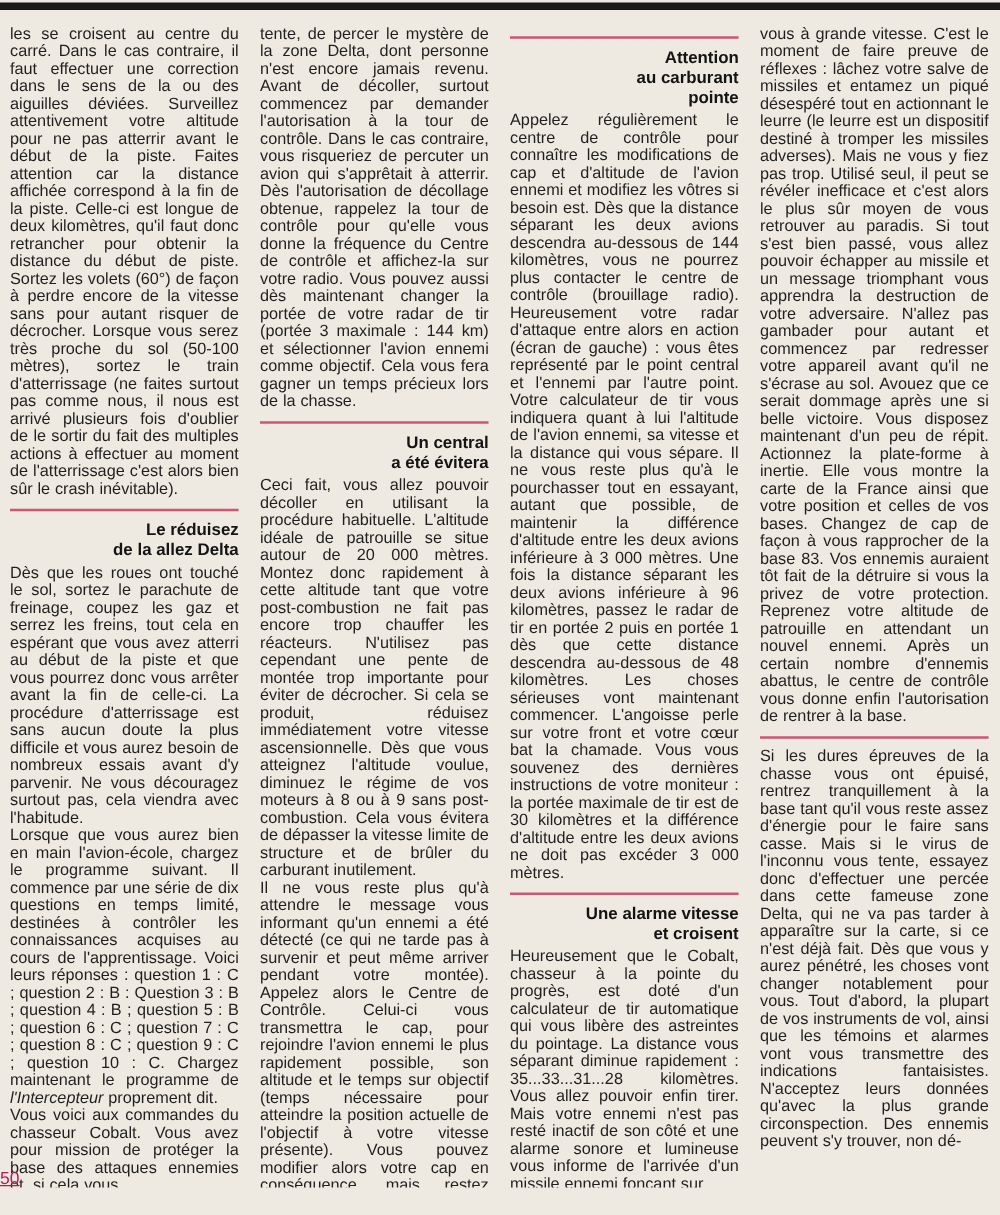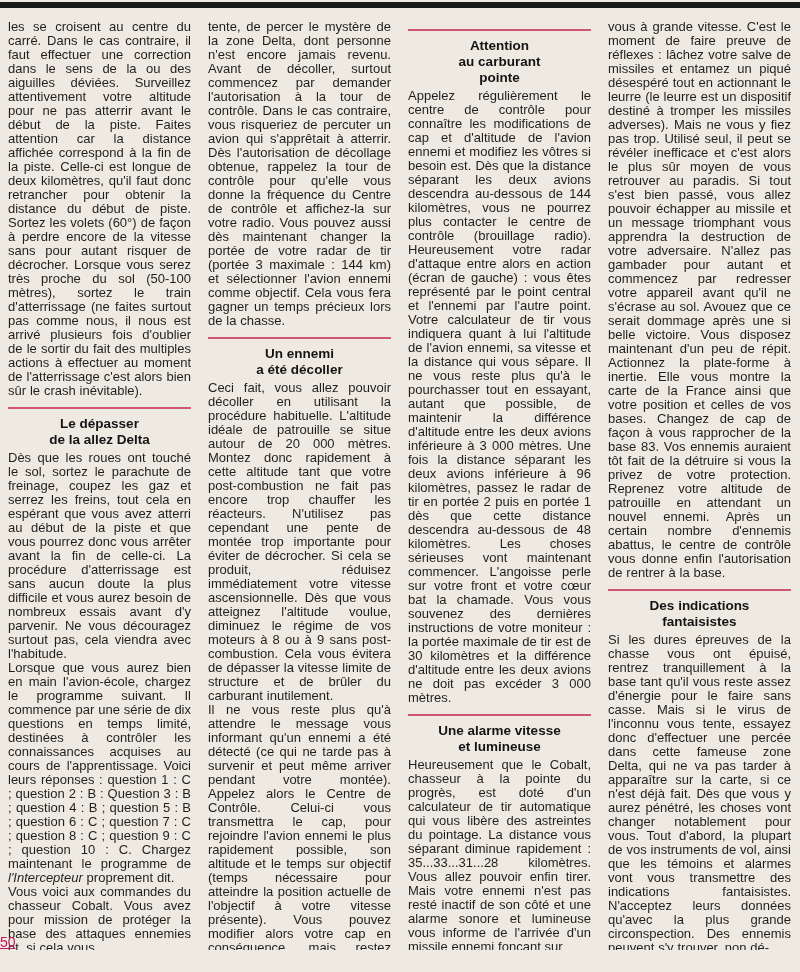--- a/index.html
+++ b/index.html
@@ -54,21 +54,21 @@
   .rule {
     height: 2px;
     background: #ce5671;
     margin: 9px 0 7px 0;
   }
   h2.heading {
     margin: 0 0 3px 0;
     font-size: 13.5px;
     line-height: 16px;
     font-weight: bold;
-    text-align: center;
+    text-align: right;
     color: #141414;
   }
   h2.heading span { display: block; }
   .page-number {
     position: absolute;
     left: 0;
     top: 934px;
     font-size: 14px;
     line-height: 16px;
     color: #be185d;
@@ -81,61 +81,57 @@
 
 <div class="page">
   <div class="top-bar"></div>
 
   <div class="columns">
 
     <div class="col">
       <p class="body">les se croisent au centre du carré. Dans le cas contraire, il faut effectuer une correction dans le sens de la ou des aiguilles déviées. Surveillez attentivement votre altitude pour ne pas atterrir avant le début de la piste. Faites attention car la distance affichée correspond à la fin de la piste. Celle-ci est longue de deux kilomètres, qu'il faut donc retrancher pour obtenir la distance du début de piste. Sortez les volets (60°) de façon à perdre encore de la vitesse sans pour autant risquer de décrocher. Lorsque vous serez très proche du sol (50-100 mètres), sortez le train d'atterrissage (ne faites surtout pas comme nous, il nous est arrivé plusieurs fois d'oublier de le sortir du fait des multiples actions à effectuer au moment de l'atterrissage c'est alors bien sûr le crash inévitable).</p>
       <div class="rule"></div>
       <h2 class="heading">
-        <span>Le dépasser</span>
+        <span>Le réduisez</span>
         <span>de la allez Delta</span>
       </h2>
       <p class="body">Dès que les roues ont touché le sol, sortez le parachute de freinage, coupez les gaz et serrez les freins, tout cela en espérant que vous avez atterri au début de la piste et que vous pourrez donc vous arrêter avant la fin de celle-ci. La procédure d'atterrissage est sans aucun doute la plus difficile et vous aurez besoin de nombreux essais avant d'y parvenir. Ne vous découragez surtout pas, cela viendra avec l'habitude.</p>
       <p class="body"><span>Lorsque que vous aurez bien en main l'avion-école, chargez le programme suivant. Il commence par une série de dix questions en temps limité, destinées à contrôler les connaissances acquises au cours de l'apprentissage. Voici leurs réponses : question 1 : C ; question 2 : B : Question 3 : B ; question 4 : B ; question 5 : B ; question 6 : C ; question 7 : C ; question 8 : C ; question 9 : C ; question 10 : C. Chargez maintenant le programme de </span><em>l'Intercepteur</em><span> proprement dit.</span></p>
       <p class="body">Vous voici aux commandes du chasseur Cobalt. Vous avez pour mission de protéger la base des attaques ennemies et, si cela vous</p>
     </div>
 
     <div class="col">
       <p class="body">tente, de percer le mystère de la zone Delta, dont personne n'est encore jamais revenu. Avant de décoller, surtout commencez par demander l'autorisation à la tour de contrôle. Dans le cas contraire, vous risqueriez de percuter un avion qui s'apprêtait à atterrir. Dès l'autorisation de décollage obtenue, rappelez la tour de contrôle pour qu'elle vous donne la fréquence du Centre de contrôle et affichez-la sur votre radio. Vous pouvez aussi dès maintenant changer la portée de votre radar de tir (portée 3 maximale : 144 km) et sélectionner l'avion ennemi comme objectif. Cela vous fera gagner un temps précieux lors de la chasse.</p>
       <div class="rule"></div>
       <h2 class="heading">
-        <span>Un ennemi</span>
-        <span>a été décoller</span>
+        <span>Un central</span>
+        <span>a été évitera</span>
       </h2>
       <p class="body">Ceci fait, vous allez pouvoir décoller en utilisant la procédure habituelle. L'altitude idéale de patrouille se situe autour de 20 000 mètres. Montez donc rapidement à cette altitude tant que votre post-combustion ne fait pas encore trop chauffer les réacteurs. N'utilisez pas cependant une pente de montée trop importante pour éviter de décrocher. Si cela se produit, réduisez immédiatement votre vitesse ascensionnelle. Dès que vous atteignez l'altitude voulue, diminuez le régime de vos moteurs à 8 ou à 9 sans post-combustion. Cela vous évitera de dépasser la vitesse limite de structure et de brûler du carburant inutilement.</p>
       <p class="body">Il ne vous reste plus qu'à attendre le message vous informant qu'un ennemi a été détecté (ce qui ne tarde pas à survenir et peut même arriver pendant votre montée). Appelez alors le Centre de Contrôle. Celui-ci vous transmettra le cap, pour rejoindre l'avion ennemi le plus rapidement possible, son altitude et le temps sur objectif (temps nécessaire pour atteindre la position actuelle de l'objectif à votre vitesse présente). Vous pouvez modifier alors votre cap en conséquence, mais restez toujours un peu au-dessus de l'ennemi car il est</p>
     </div>
 
     <div class="col">
       <div class="rule"></div>
       <h2 class="heading">
         <span>Attention</span>
         <span>au carburant</span>
         <span>pointe</span>
       </h2>
       <p class="body">Appelez régulièrement le centre de contrôle pour connaître les modifications de cap et d'altitude de l'avion ennemi et modifiez les vôtres si besoin est. Dès que la distance séparant les deux avions descendra au-dessous de 144 kilomètres, vous ne pourrez plus contacter le centre de contrôle (brouillage radio). Heureusement votre radar d'attaque entre alors en action (écran de gauche) : vous êtes représenté par le point central et l'ennemi par l'autre point. Votre calculateur de tir vous indiquera quant à lui l'altitude de l'avion ennemi, sa vitesse et la distance qui vous sépare. Il ne vous reste plus qu'à le pourchasser tout en essayant, autant que possible, de maintenir la différence d'altitude entre les deux avions inférieure à 3 000 mètres. Une fois la distance séparant les deux avions inférieure à 96 kilomètres, passez le radar de tir en portée 2 puis en portée 1 dès que cette distance descendra au-dessous de 48 kilomètres. Les choses sérieuses vont maintenant commencer. L'angoisse perle sur votre front et votre cœur bat la chamade. Vous vous souvenez des dernières instructions de votre moniteur : la portée maximale de tir est de 30 kilomètres et la différence d'altitude entre les deux avions ne doit pas excéder 3 000 mètres.</p>
       <div class="rule"></div>
       <h2 class="heading">
         <span>Une alarme vitesse</span>
-        <span>et lumineuse</span>
+        <span>et croisent</span>
       </h2>
       <p class="body">Heureusement que le Cobalt, chasseur à la pointe du progrès, est doté d'un calculateur de tir automatique qui vous libère des astreintes du pointage. La distance vous séparant diminue rapidement : 35...33...31...28 kilomètres. Vous allez pouvoir enfin tirer. Mais votre ennemi n'est pas resté inactif de son côté et une alarme sonore et lumineuse vous informe de l'arrivée d'un missile ennemi fonçant sur</p>
     </div>
 
     <div class="col">
       <p class="body">vous à grande vitesse. C'est le moment de faire preuve de réflexes : lâchez votre salve de missiles et entamez un piqué désespéré tout en actionnant le leurre (le leurre est un dispositif destiné à tromper les missiles adverses). Mais ne vous y fiez pas trop. Utilisé seul, il peut se révéler inefficace et c'est alors le plus sûr moyen de vous retrouver au paradis. Si tout s'est bien passé, vous allez pouvoir échapper au missile et un message triomphant vous apprendra la destruction de votre adversaire. N'allez pas gambader pour autant et commencez par redresser votre appareil avant qu'il ne s'écrase au sol. Avouez que ce serait dommage après une si belle victoire. Vous disposez maintenant d'un peu de répit. Actionnez la plate-forme à inertie. Elle vous montre la carte de la France ainsi que votre position et celles de vos bases. Changez de cap de façon à vous rapprocher de la base 83. Vos ennemis auraient tôt fait de la détruire si vous la privez de votre protection. Reprenez votre altitude de patrouille en attendant un nouvel ennemi. Après un certain nombre d'ennemis abattus, le centre de contrôle vous donne enfin l'autorisation de rentrer à la base.</p>
       <div class="rule"></div>
-      <h2 class="heading">
-        <span>Des indications</span>
-        <span>fantaisistes</span>
-      </h2>
       <p class="body">Si les dures épreuves de la chasse vous ont épuisé, rentrez tranquillement à la base tant qu'il vous reste assez d'énergie pour le faire sans casse. Mais si le virus de l'inconnu vous tente, essayez donc d'effectuer une percée dans cette fameuse zone Delta, qui ne va pas tarder à apparaître sur la carte, si ce n'est déjà fait. Dès que vous y aurez pénétré, les choses vont changer notablement pour vous. Tout d'abord, la plupart de vos instruments de vol, ainsi que les témoins et alarmes vont vous transmettre des indications fantaisistes. N'acceptez leurs données qu'avec la plus grande circonspection. Des ennemis peuvent s'y trouver, non dé-</p>
     </div>
 
   </div>
 
   <div class="page-number">50</div>
 </div>
 
 </body></html>

